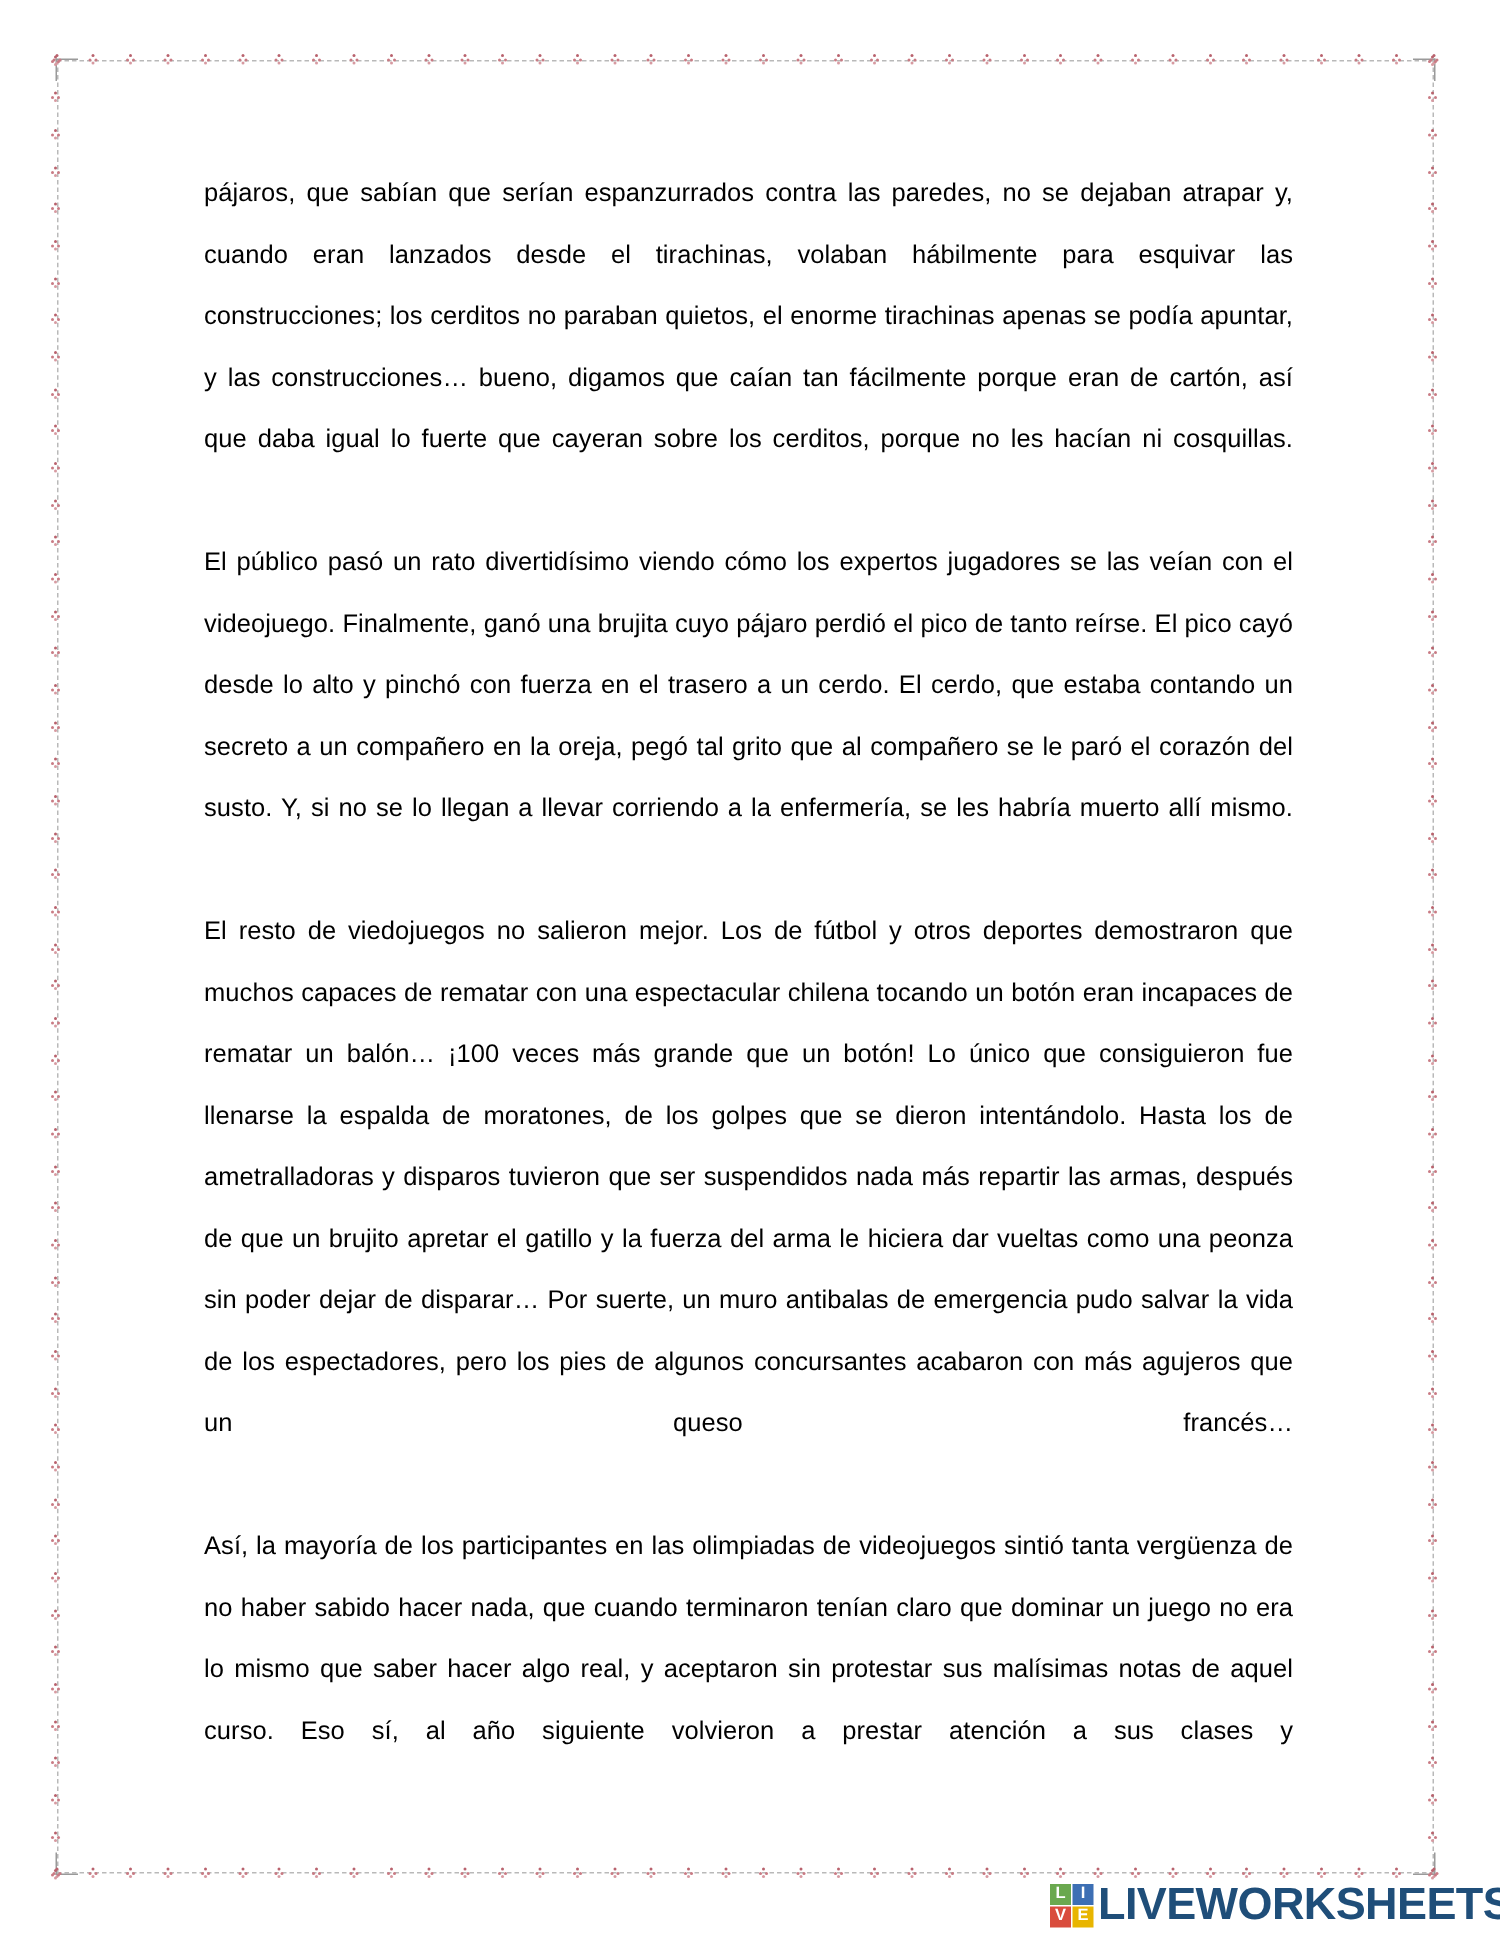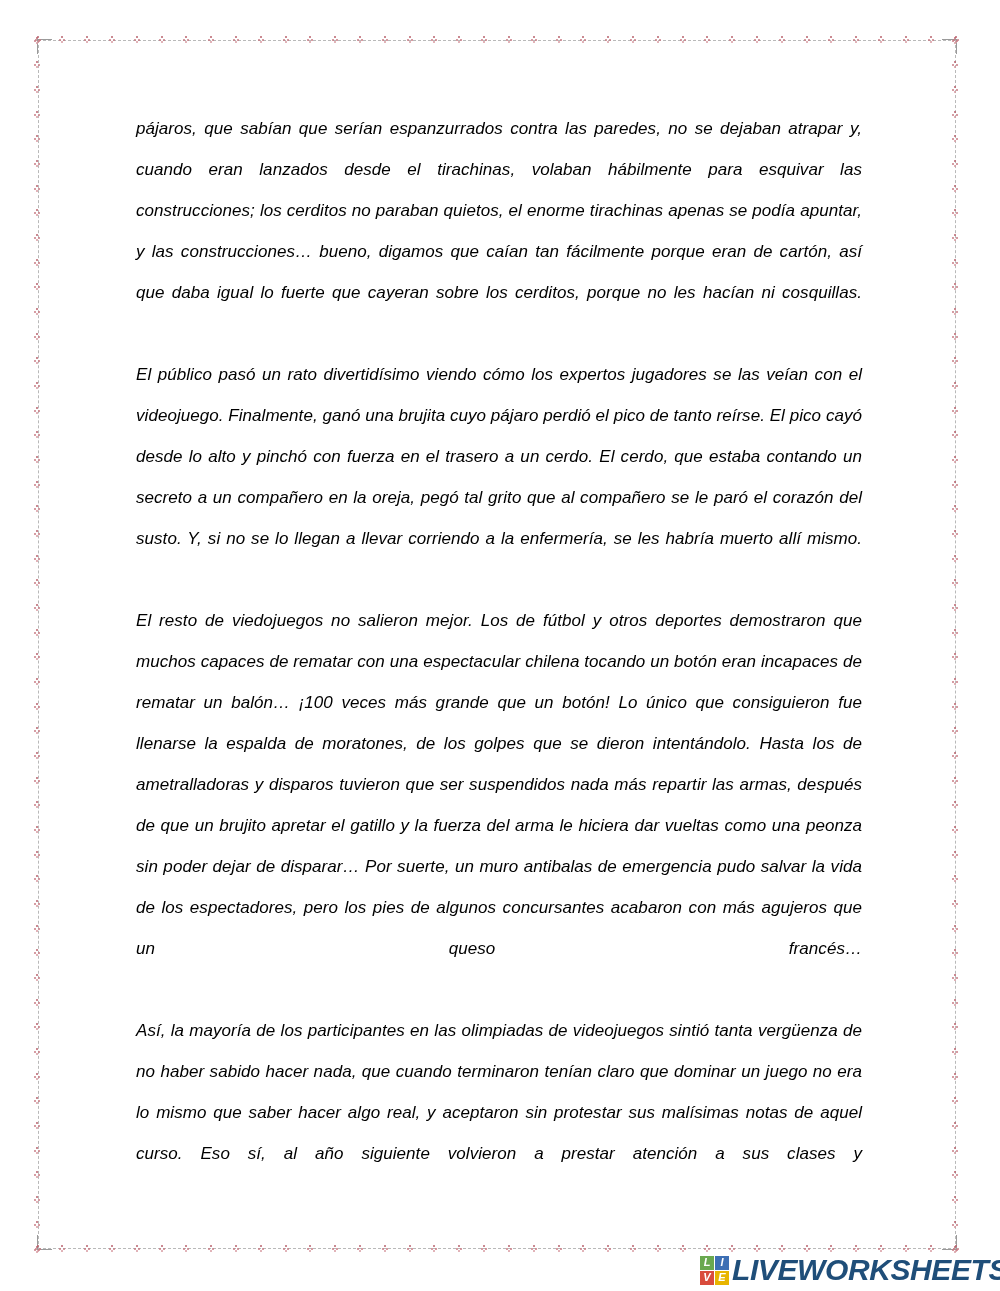--- a/index.html
+++ b/index.html
@@ -9,21 +9,20 @@
   }
   body {
     font-family: "Liberation Sans", sans-serif;
   }
   .page {
     position: relative;
     width: 1000px;
     height: 1291px;
     background: #ffffff;
     overflow: hidden;
-    font-style: italic;
   }
 
   
   .frame {
     position: absolute;
     left: 38px;
     top: 40px;
     width: 918px;
     height: 1209px;
     box-sizing: border-box;

